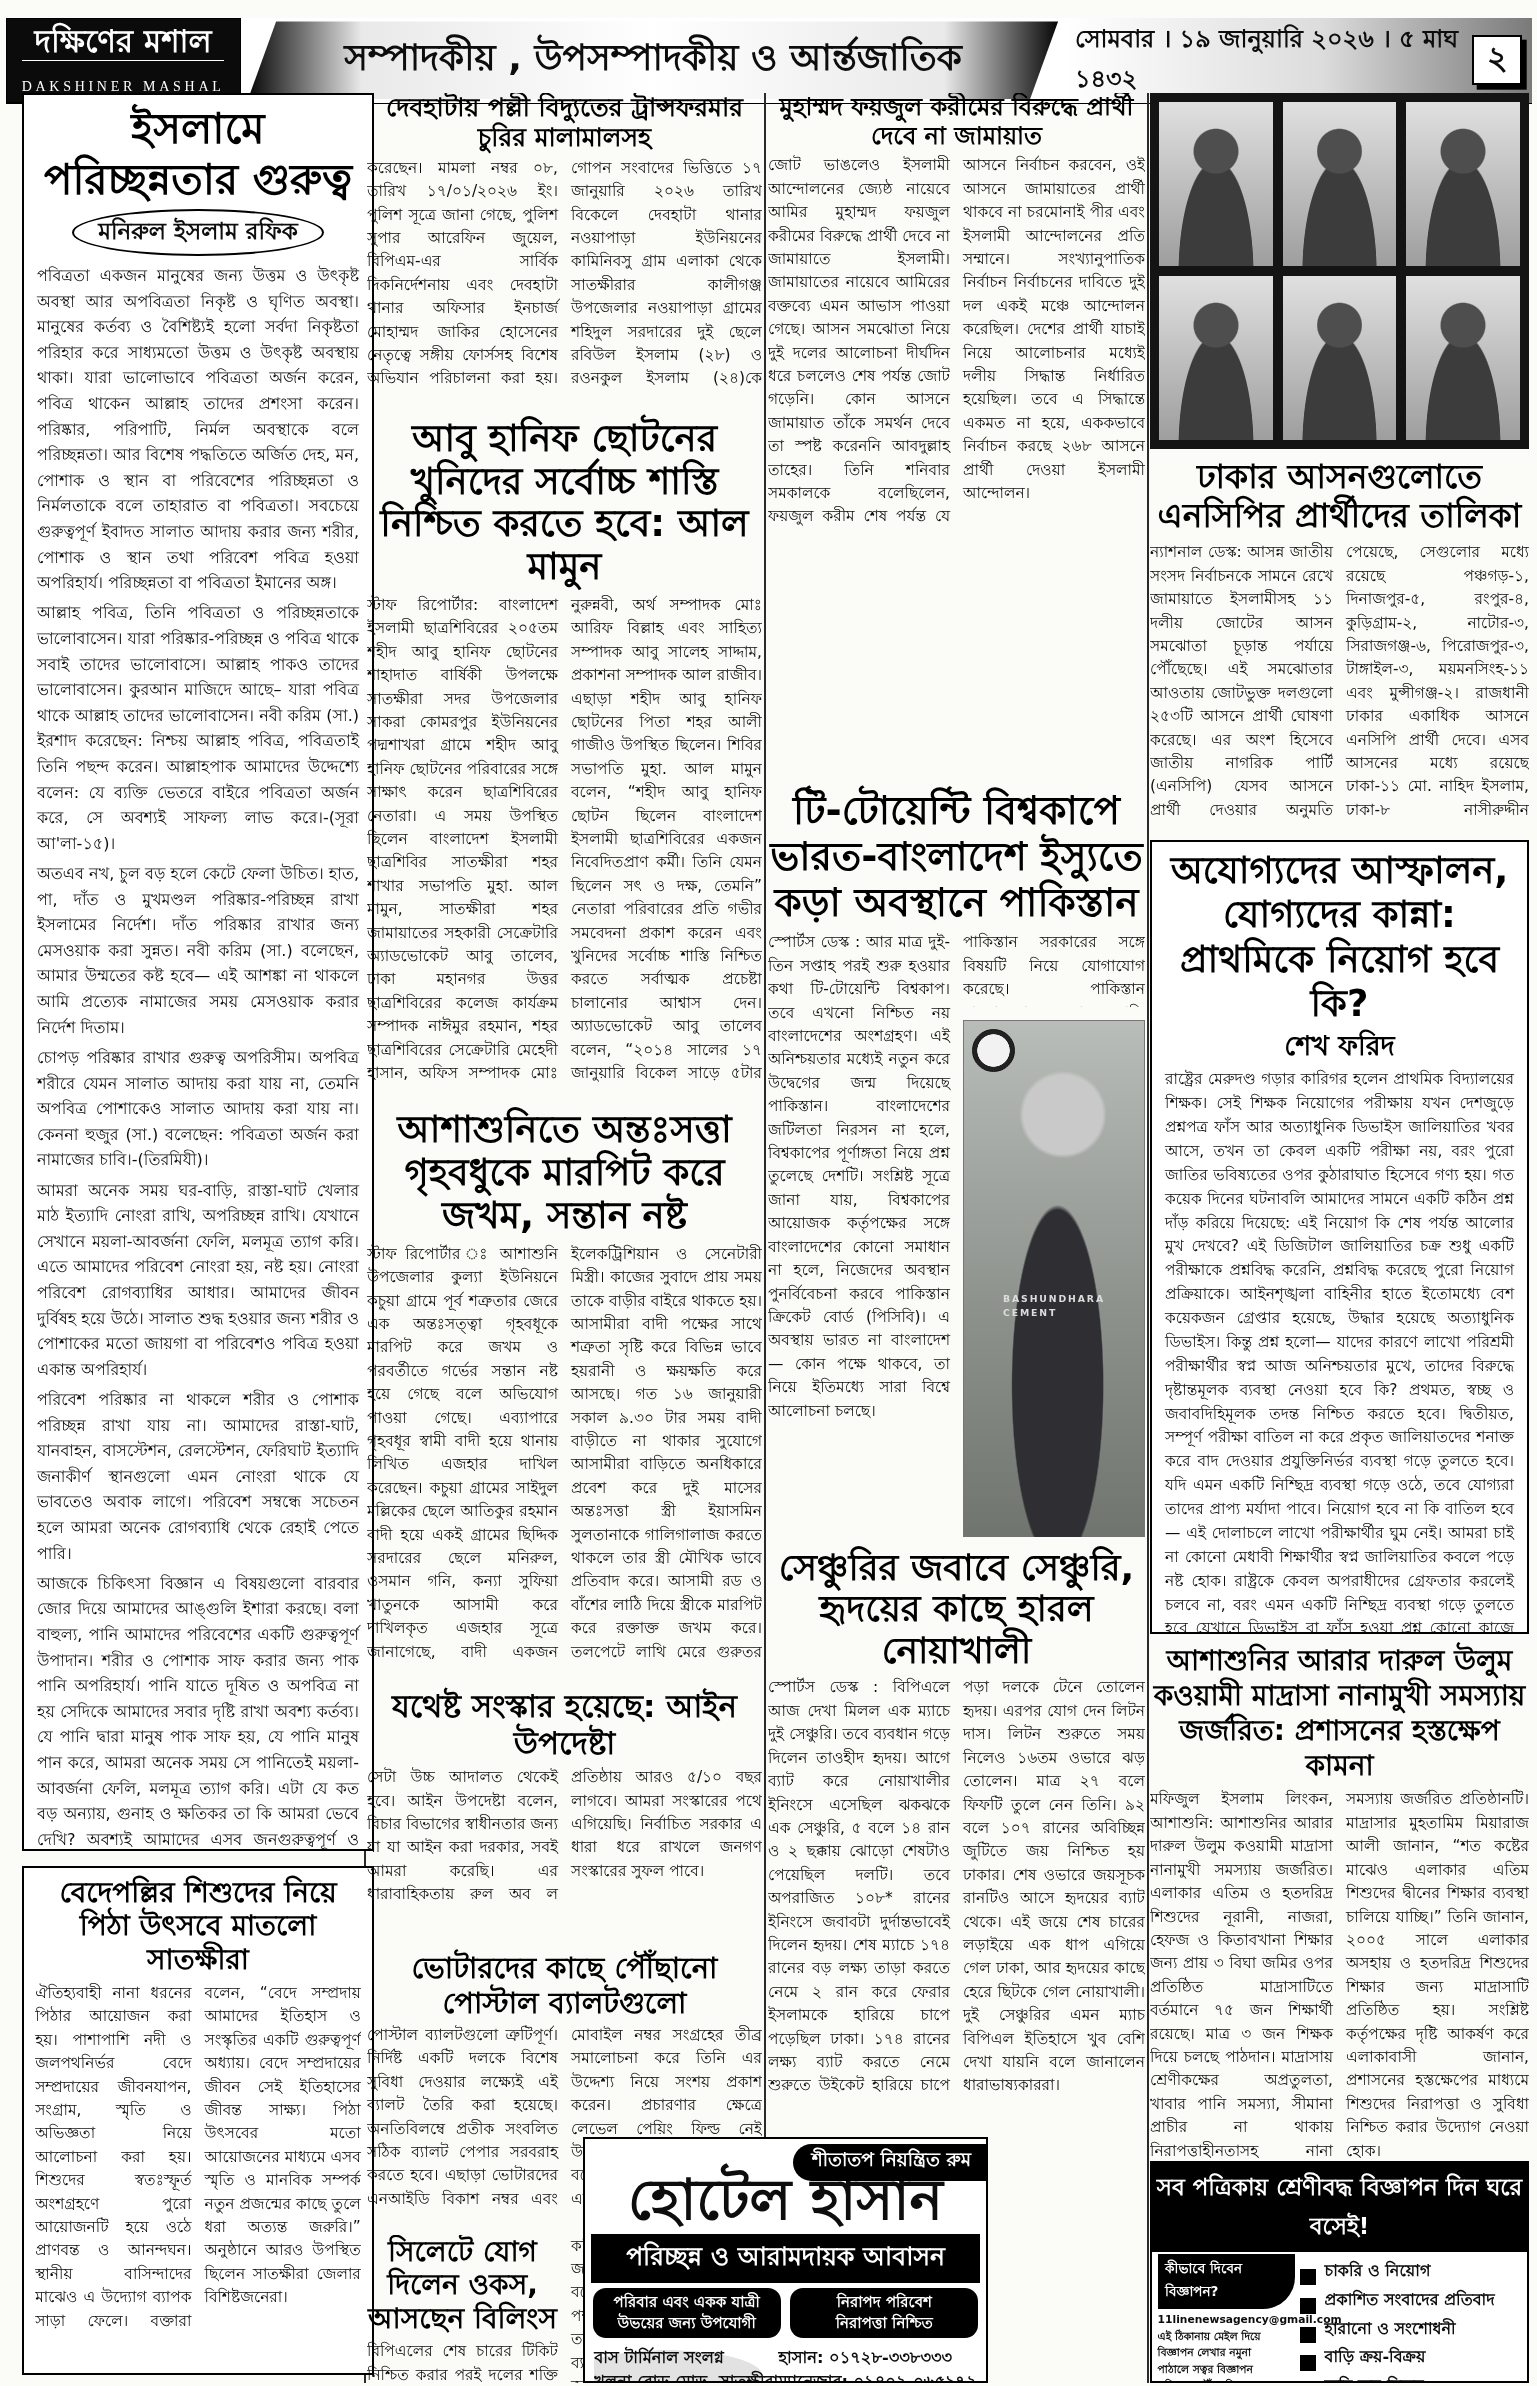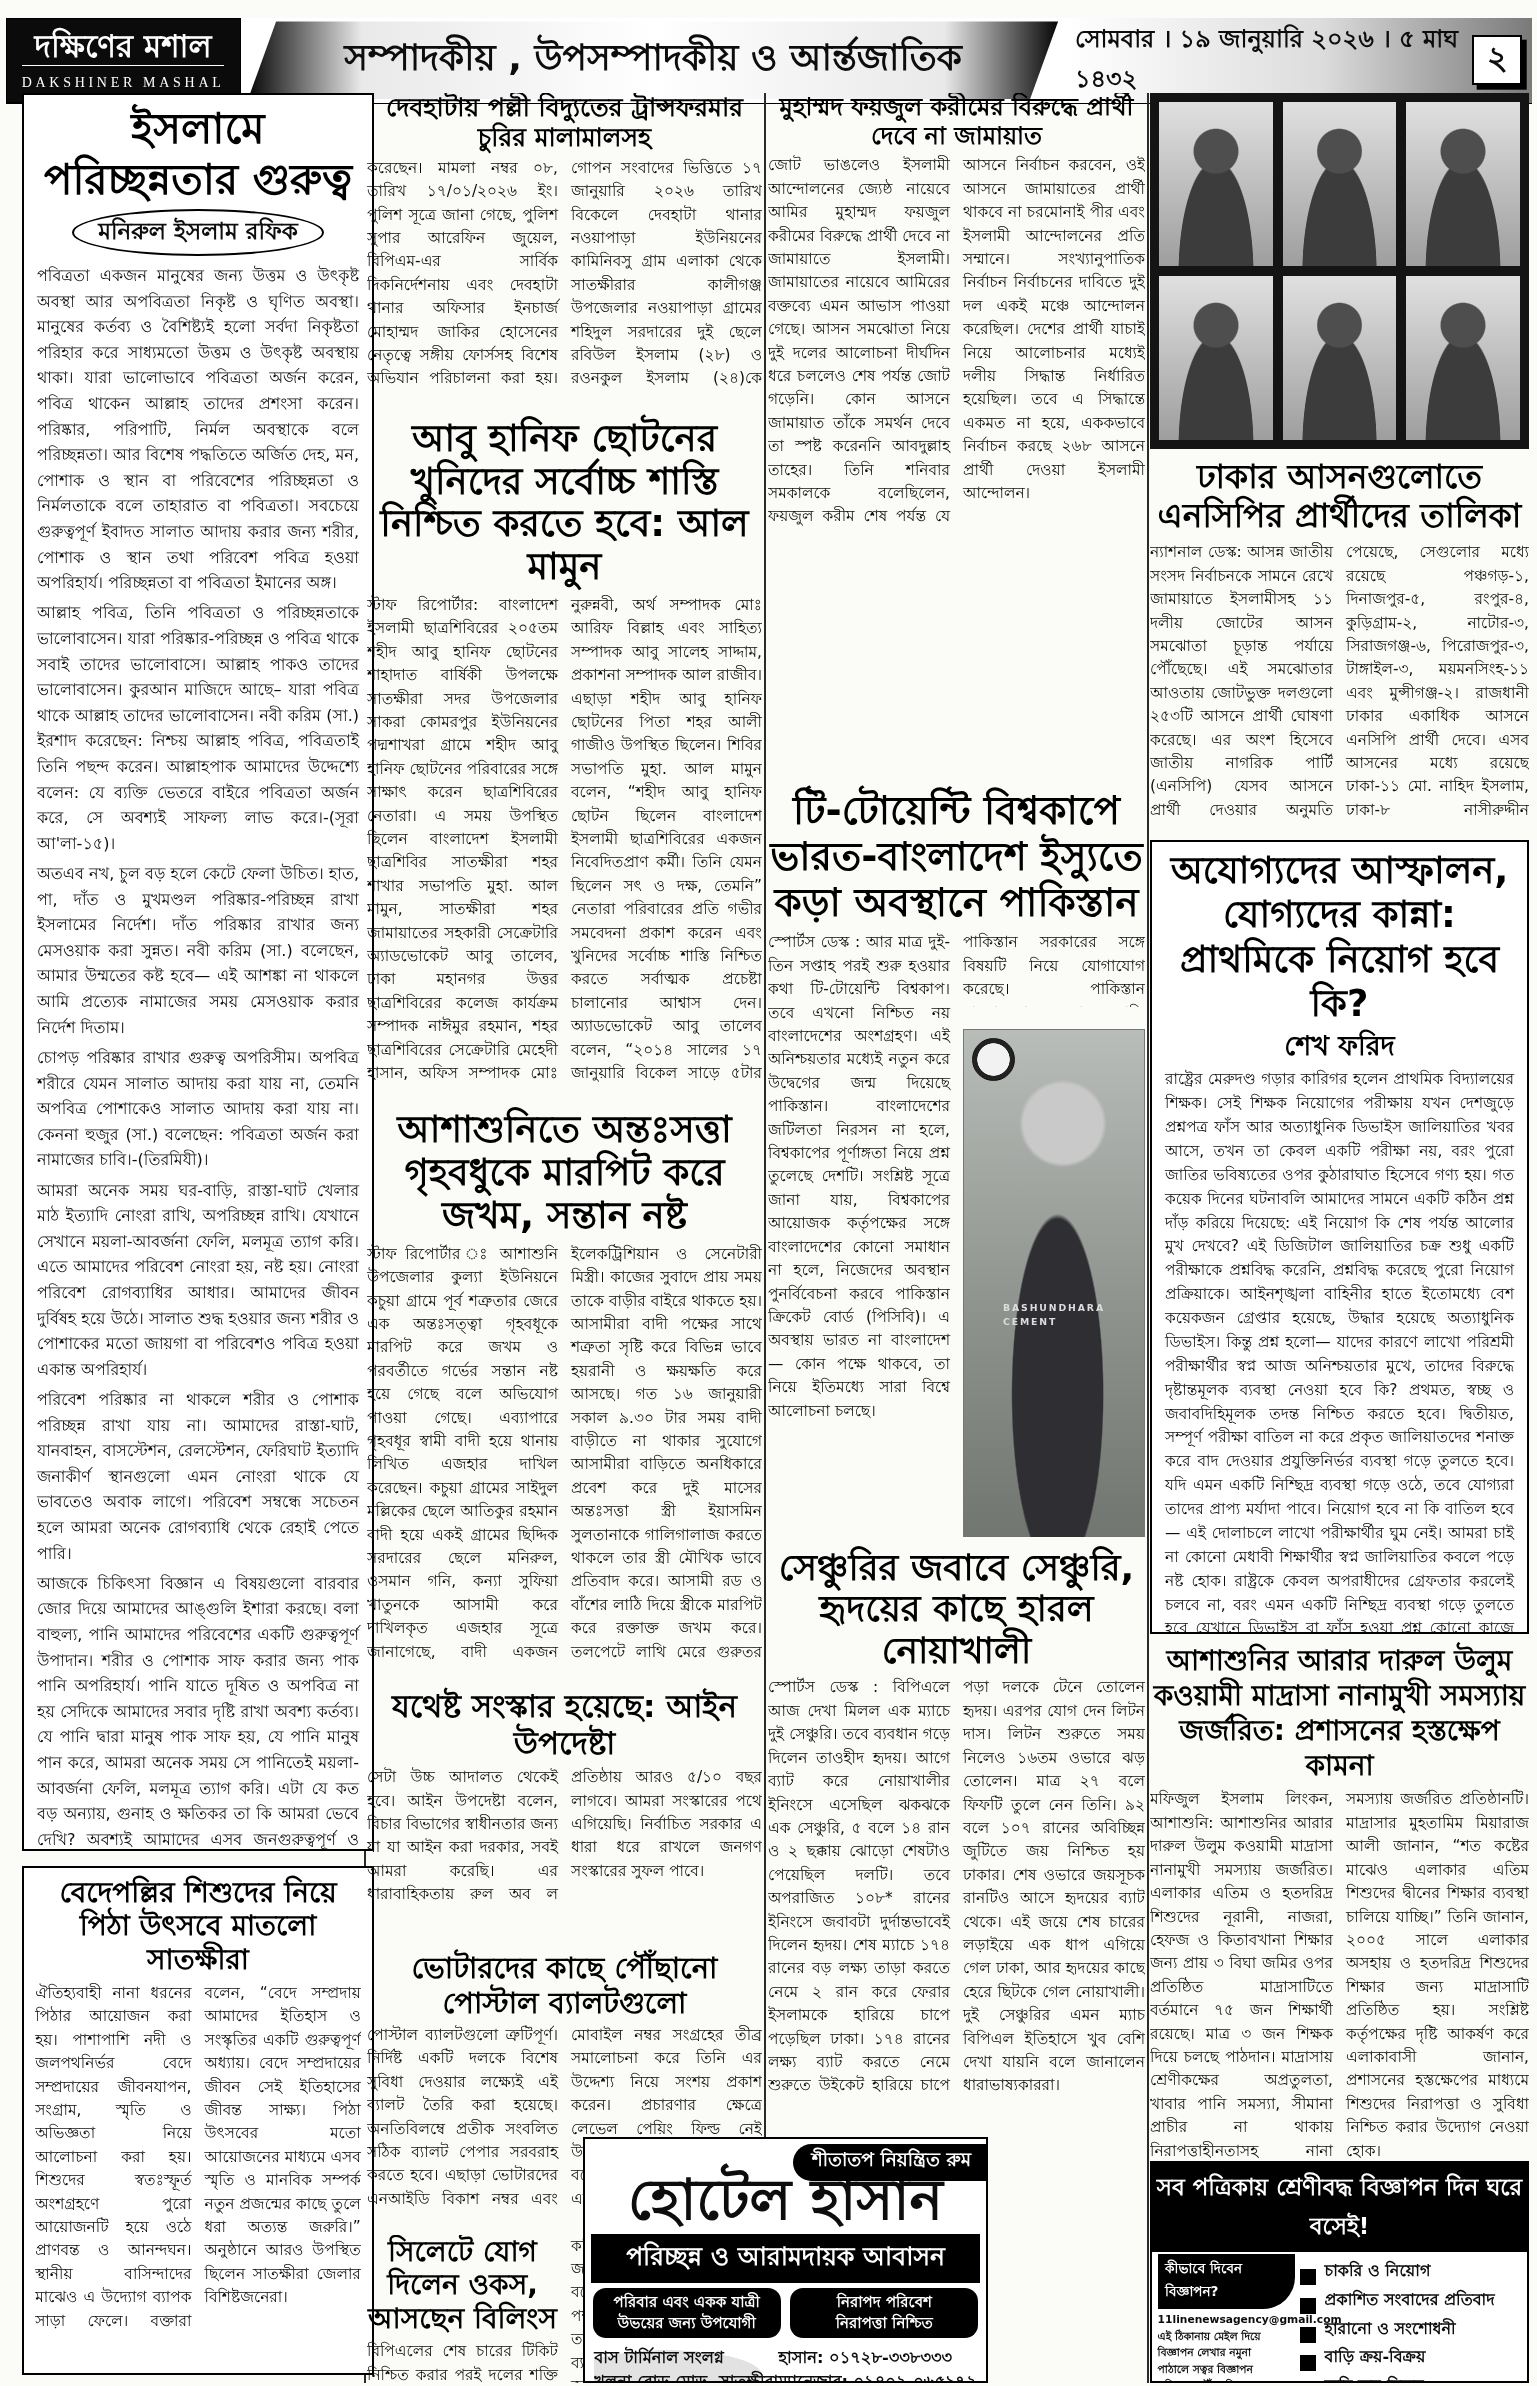--- a/index.html
+++ b/index.html
@@ -7,21 +7,21 @@
   .page { position:relative; width:1537px; height:2387px; margin:0 auto;
           background:#fbfbf7; color:#0d0d0d; overflow:hidden;
           font-family:"DejaVu Sans", sans-serif; }
   
   .header { position:absolute; left:5.6px; top:3.7px; width:1526px; height:86px;
             display:flex; align-items:stretch; border-bottom:1.9px solid #000; background:#fff;margin-top:14px; }
   .logo { width:235px; background:#0b0b0b; border:1.9px solid #000; color:#fff;
           display:flex; flex-direction:column; align-items:center; justify-content:center; }
   .logo-bn { font-size:31px; font-weight:bold; line-height:1.05; }
   .logo-en { font-family:"Liberation Serif", serif; font-size:14px; letter-spacing:3.7px;
-             border-top:0.9px solid #fff; margin-top:2.8px; padding-top:9px; }
+             border-top:0.9px solid #fff; margin-top:2.8px; padding-top:18px; }
   .banner { flex:1; margin:3.7px 7.5px;
             background:linear-gradient(90deg,#060606 0%,#e9e9e9 14%,#ffffff 50%,#e9e9e9 86%,#060606 100%);
             clip-path:polygon(28px 0,100% 0,calc(100% - 28px) 100%,0 100%);
             display:flex; align-items:center; justify-content:center;
             font-size:36px; font-weight:bold; }
   .dateline { width:466px; display:flex; align-items:center; gap:13px; padding:0 9.3px;
               background:linear-gradient(90deg,#ffffff 0%,#dcdcdc 55%,#7a7a7a 100%);
               font-size:24px; font-weight:bold; }
   .pagebox { min-width:50px; height:50px; border:2.8px solid #000; background:#fff;
              display:flex; align-items:center; justify-content:center;
@@ -150,21 +150,21 @@
   </div>
 
   <div class="col" style="left:768px; width:377px; height:2290px">
     <div class="h" style="font-size:24px">মুহাম্মদ ফয়জুল করীমের বিরুদ্ধে প্রার্থী দেবে না জামায়াত</div>
     <div class="b2" style="height:626px; margin-top:3.7px">জোট ভাঙলেও ইসলামী আন্দোলনের জ্যেষ্ঠ নায়েবে আমির মুহাম্মদ ফয়জুল করীমের বিরুদ্ধে প্রার্থী দেবে না জামায়াতে ইসলামী। জামায়াতের নায়েবে আমিরের বক্তব্যে এমন আভাস পাওয়া গেছে। আসন সমঝোতা নিয়ে দুই দলের আলোচনা দীর্ঘদিন ধরে চললেও শেষ পর্যন্ত জোট গড়েনি। কোন আসনে জামায়াত তাঁকে সমর্থন দেবে তা স্পষ্ট করেননি আবদুল্লাহ তাহের। তিনি শনিবার সমকালকে বলেছিলেন, ফয়জুল করীম শেষ পর্যন্ত যে আসনে নির্বাচন করবেন, ওই আসনে জামায়াতের প্রার্থী থাকবে না চরমোনাই পীর এবং ইসলামী আন্দোলনের প্রতি সম্মানে। সংখ্যানুপাতিক নির্বাচন নির্বাচনের দাবিতে দুই দল একই মঞ্চে আন্দোলন করেছিল। দেশের প্রার্থী যাচাই নিয়ে আলোচনার মধ্যেই দলীয় সিদ্ধান্ত নির্ধারিত হয়েছিল। তবে এ সিদ্ধান্তে একমত না হয়ে, এককভাবে নির্বাচন করছে ২৬৮ আসনে প্রার্থী দেওয়া ইসলামী আন্দোলন।</div>
     <div class="h" style="font-size:39px; line-height:1.18; margin:7.5px 0 5.6px 0">টি-টোয়েন্টি বিশ্বকাপে ভারত-বাংলাদেশ ইস্যুতে কড়া অবস্থানে পাকিস্তান</div>
     <div class="split" style="height:606px">
       <div class="half">স্পোর্টস ডেস্ক : আর মাত্র দুই-তিন সপ্তাহ পরই শুরু হওয়ার কথা টি-টোয়েন্টি বিশ্বকাপ। তবে এখনো নিশ্চিত নয় বাংলাদেশের অংশগ্রহণ। এই অনিশ্চয়তার মধ্যেই নতুন করে উদ্বেগের জন্ম দিয়েছে পাকিস্তান। বাংলাদেশের জটিলতা নিরসন না হলে, বিশ্বকাপের পূর্ণাঙ্গতা নিয়ে প্রশ্ন তুলেছে দেশটি। সংশ্লিষ্ট সূত্রে জানা যায়, বিশ্বকাপের আয়োজক কর্তৃপক্ষের সঙ্গে বাংলাদেশের কোনো সমাধান না হলে, নিজেদের অবস্থান পুনর্বিবেচনা করবে পাকিস্তান ক্রিকেট বোর্ড (পিসিবি)। এ অবস্থায় ভারত না বাংলাদেশ— কোন পক্ষে থাকবে, তা নিয়ে ইতিমধ্যে সারা বিশ্বে আলোচনা চলছে।</div>
       <div class="half">
         <div style="height:76px; overflow:hidden">পাকিস্তান সরকারের সঙ্গে বিষয়টি নিয়ে যোগাযোগ করেছে। পাকিস্তান বাংলাদেশের অবস্থানের প্রতি পূর্ণ সমর্থন জানিয়েছে। জিও সুপারের সূত্র অনুযায়ী, বিসিবি যে যুক্তিগুলো তুলে ধরেছে, সেগুলোকে সম্পূর্ণ যৌক্তিক বলে মনে করছে ইসলামাবাদ। সংকটের</div>
-        <div class="photo-big" style="height:522px; margin-top:22px">
+        <div class="photo-big" style="height:522px; margin-top:13px">
           <div class="badge"></div>
           <div class="jersey">BASHUNDHARA CEMENT</div>
         </div>
       </div>
     </div>
     <div class="h" style="font-size:36px; line-height:1.15; margin:9.3px 0 5.6px 0">সেঞ্চুরির জবাবে সেঞ্চুরি, হৃদয়ের কাছে হারল নোয়াখালী</div>
     <div class="b2" style="height:708px">স্পোর্টস ডেস্ক : বিপিএলে আজ দেখা মিলল এক ম্যাচে দুই সেঞ্চুরি। তবে ব্যবধান গড়ে দিলেন তাওহীদ হৃদয়। আগে ব্যাট করে নোয়াখালীর ইনিংসে এসেছিল ঝকঝকে এক সেঞ্চুরি, ৫ বলে ১৪ রান ও ২ ছক্কায় ঝোড়ো শেষটাও পেয়েছিল দলটি। তবে অপরাজিত ১০৮* রানের ইনিংসে জবাবটা দুর্দান্তভাবেই দিলেন হৃদয়। শেষ ম্যাচে ১৭৪ রানের বড় লক্ষ্য তাড়া করতে নেমে ২ রান করে ফেরার ইসলামকে হারিয়ে চাপে পড়েছিল ঢাকা। ১৭৪ রানের লক্ষ্য ব্যাট করতে নেমে শুরুতে উইকেট হারিয়ে চাপে পড়া দলকে টেনে তোলেন হৃদয়। এরপর যোগ দেন লিটন দাস। লিটন শুরুতে সময় নিলেও ১৬তম ওভারে ঝড় তোলেন। মাত্র ২৭ বলে ফিফটি তুলে নেন তিনি। ৯২ বলে ১০৭ রানের অবিচ্ছিন্ন জুটিতে জয় নিশ্চিত হয় ঢাকার। শেষ ওভারে জয়সূচক রানটিও আসে হৃদয়ের ব্যাট থেকে। এই জয়ে শেষ চারের লড়াইয়ে এক ধাপ এগিয়ে গেল ঢাকা, আর হৃদয়ের কাছে হেরে ছিটকে গেল নোয়াখালী। দুই সেঞ্চুরির এমন ম্যাচ বিপিএল ইতিহাসে খুব বেশি দেখা যায়নি বলে জানালেন ধারাভাষ্যকাররা।</div>
   </div>
 
   <div class="col" style="left:1150px; width:379px; height:2290px">

